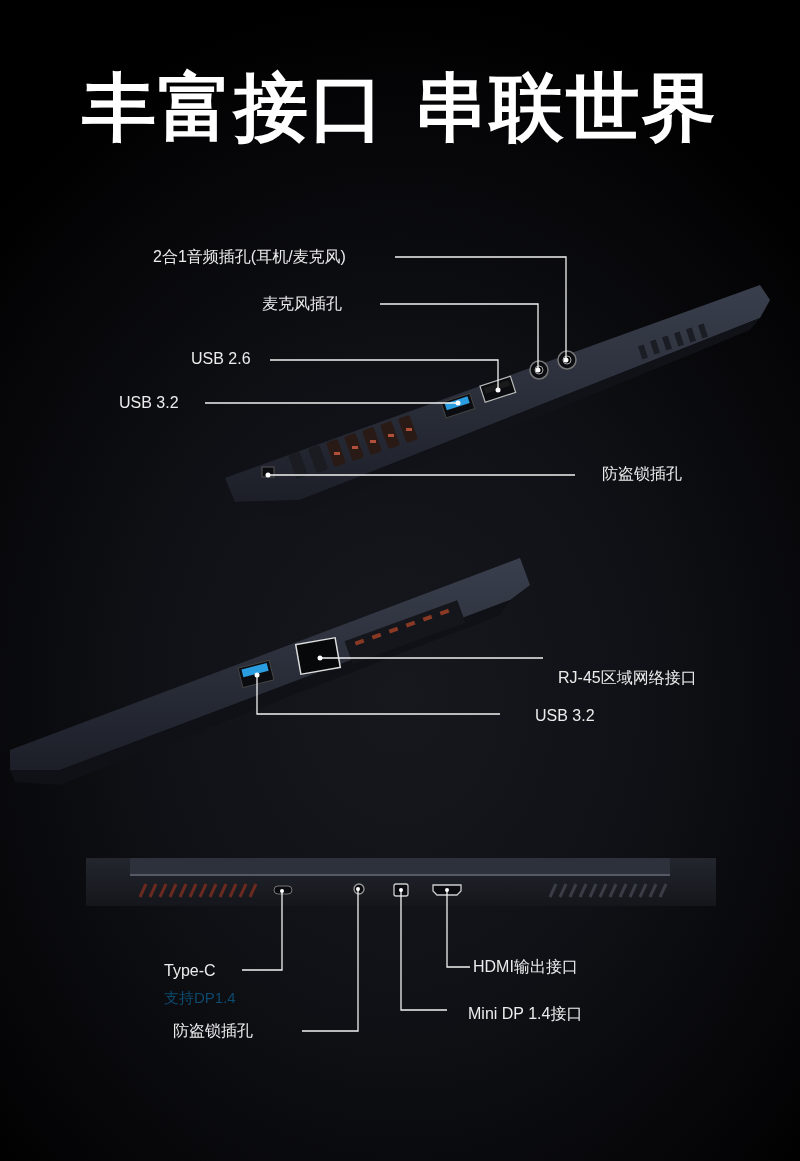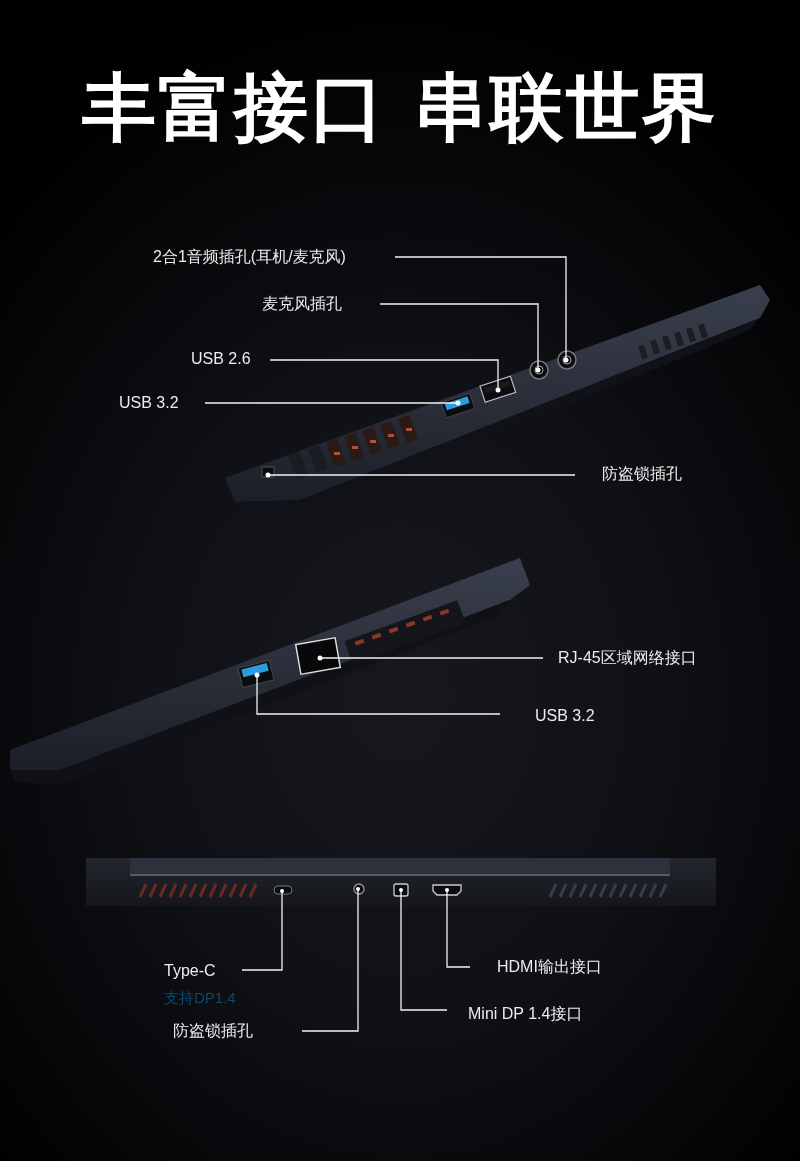--- a/index.html
+++ b/index.html
@@ -192,20 +192,20 @@
     <circle cx="447" cy="890" r="2"></circle>
   </g>
 </svg>
 
 <div class="label" style="left:153px; top:247px;">2合1音频插孔(耳机/麦克风)</div>
 <div class="label" style="left:262px; top:294px;">麦克风插孔</div>
 <div class="label" style="left:191px; top:349px;">USB 2.6</div>
 <div class="label" style="left:119px; top:393px;">USB 3.2</div>
 <div class="label" style="left:591px; top:464px;margin-left:11px;">防盗锁插孔</div>
 
-<div class="label" style="left:558px; top:648px;">RJ-45区域网络接口</div>
+<div class="label" style="left:558px; top:668px;">RJ-45区域网络接口</div>
 <div class="label" style="left:535px; top:706px;">USB 3.2</div>
 
 <div class="label" style="left:164px; top:961px;">Type-C</div>
 <div class="label sub" style="left:164px; top:988px;">支持DP1.4</div>
 <div class="label" style="left:173px; top:1021px;">防盗锁插孔</div>
 <div class="label" style="left:468px; top:1004px;">Mini DP 1.4接口</div>
-<div class="label" style="left:497px; top:957px;">HDMI输出接口</div>
+<div class="label" style="left:473px; top:957px;">HDMI输出接口</div>
 
 </body></html>

